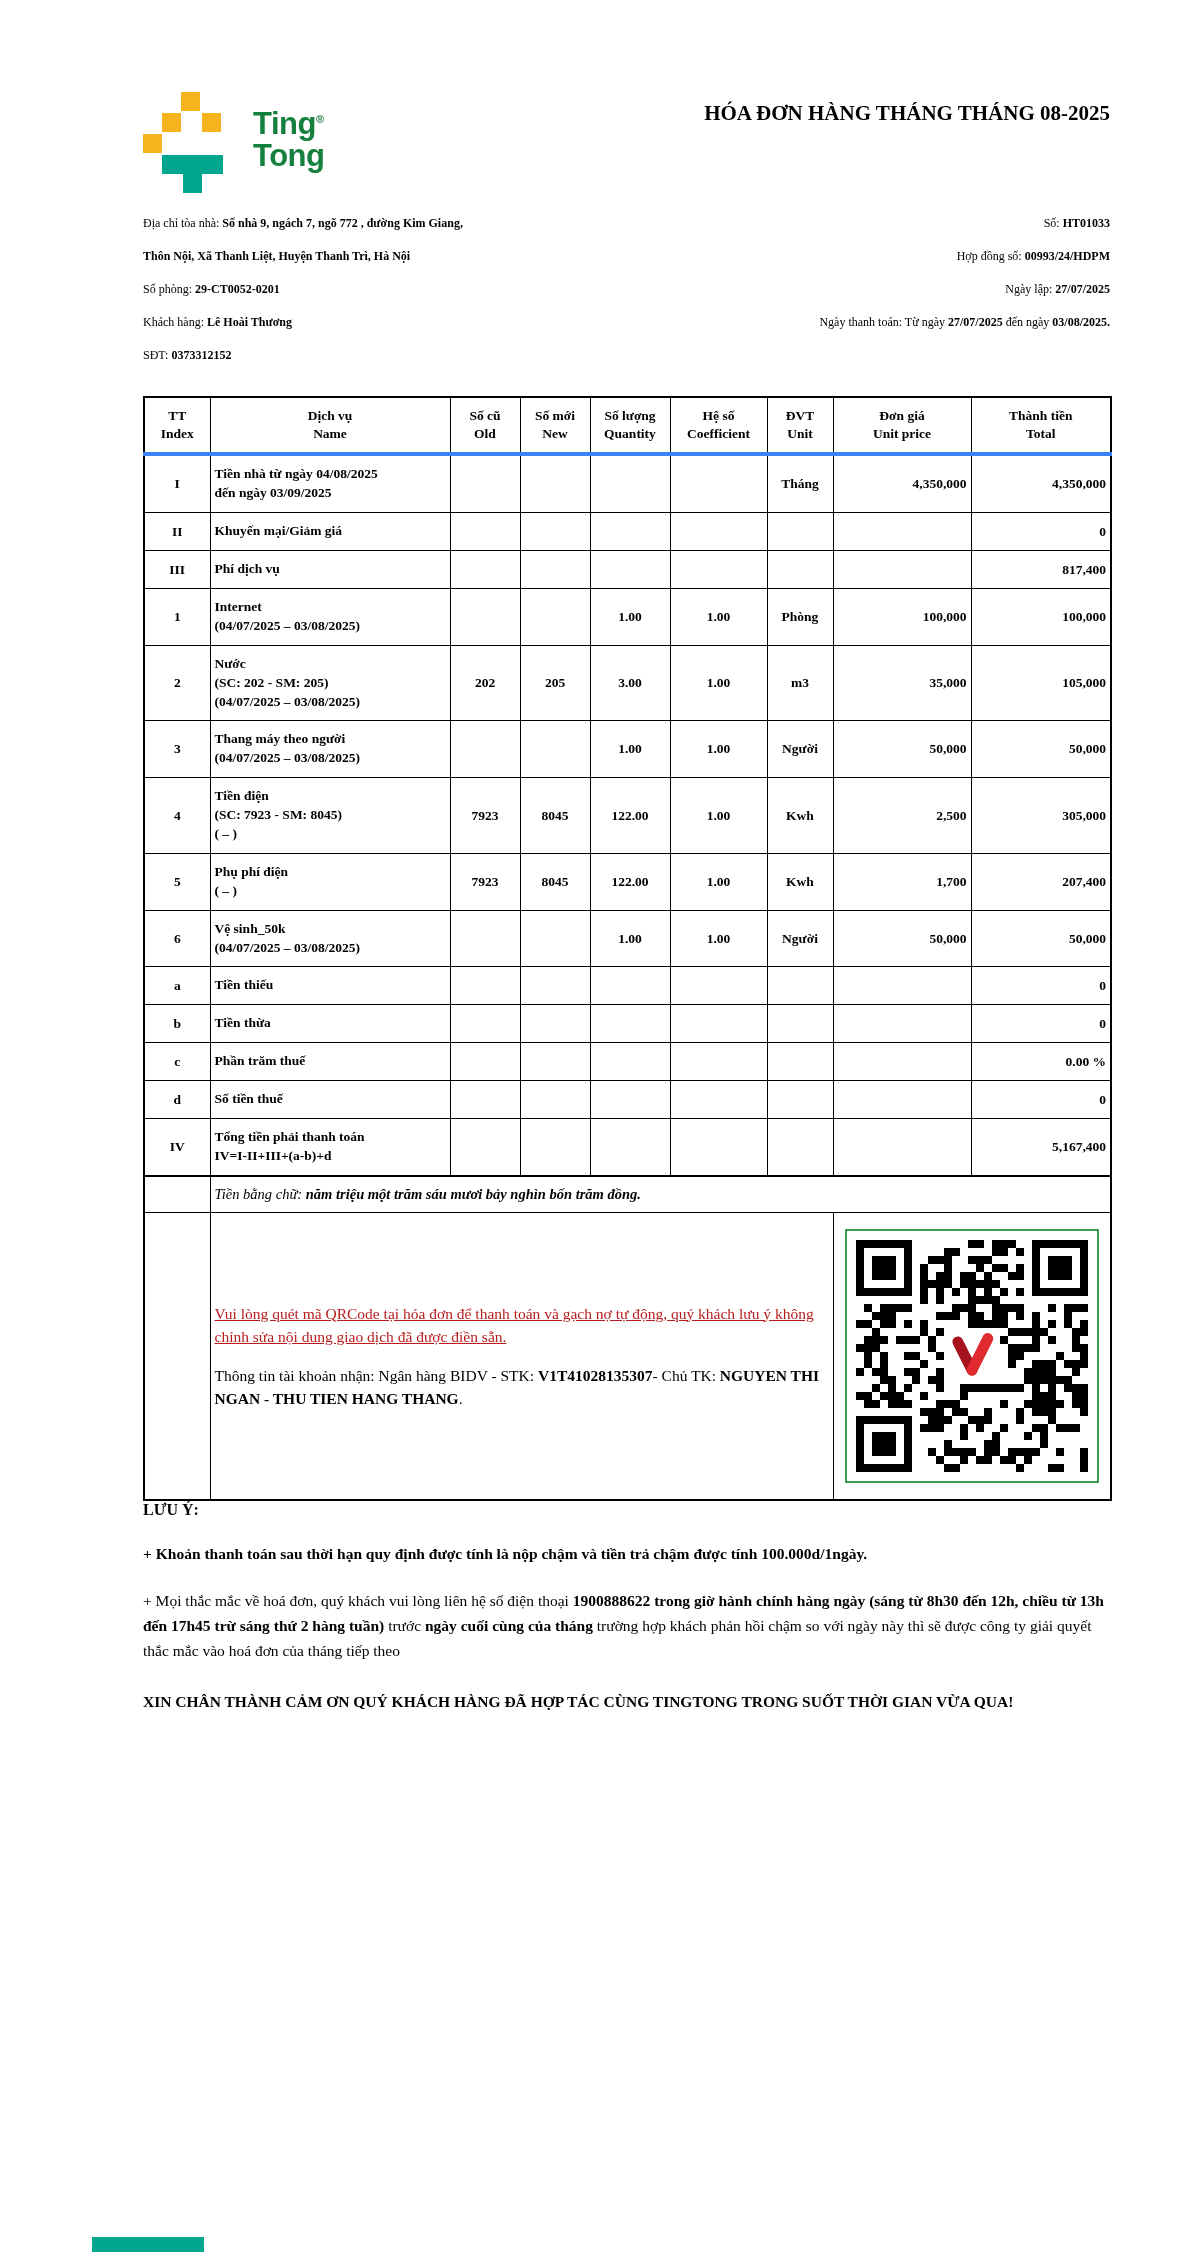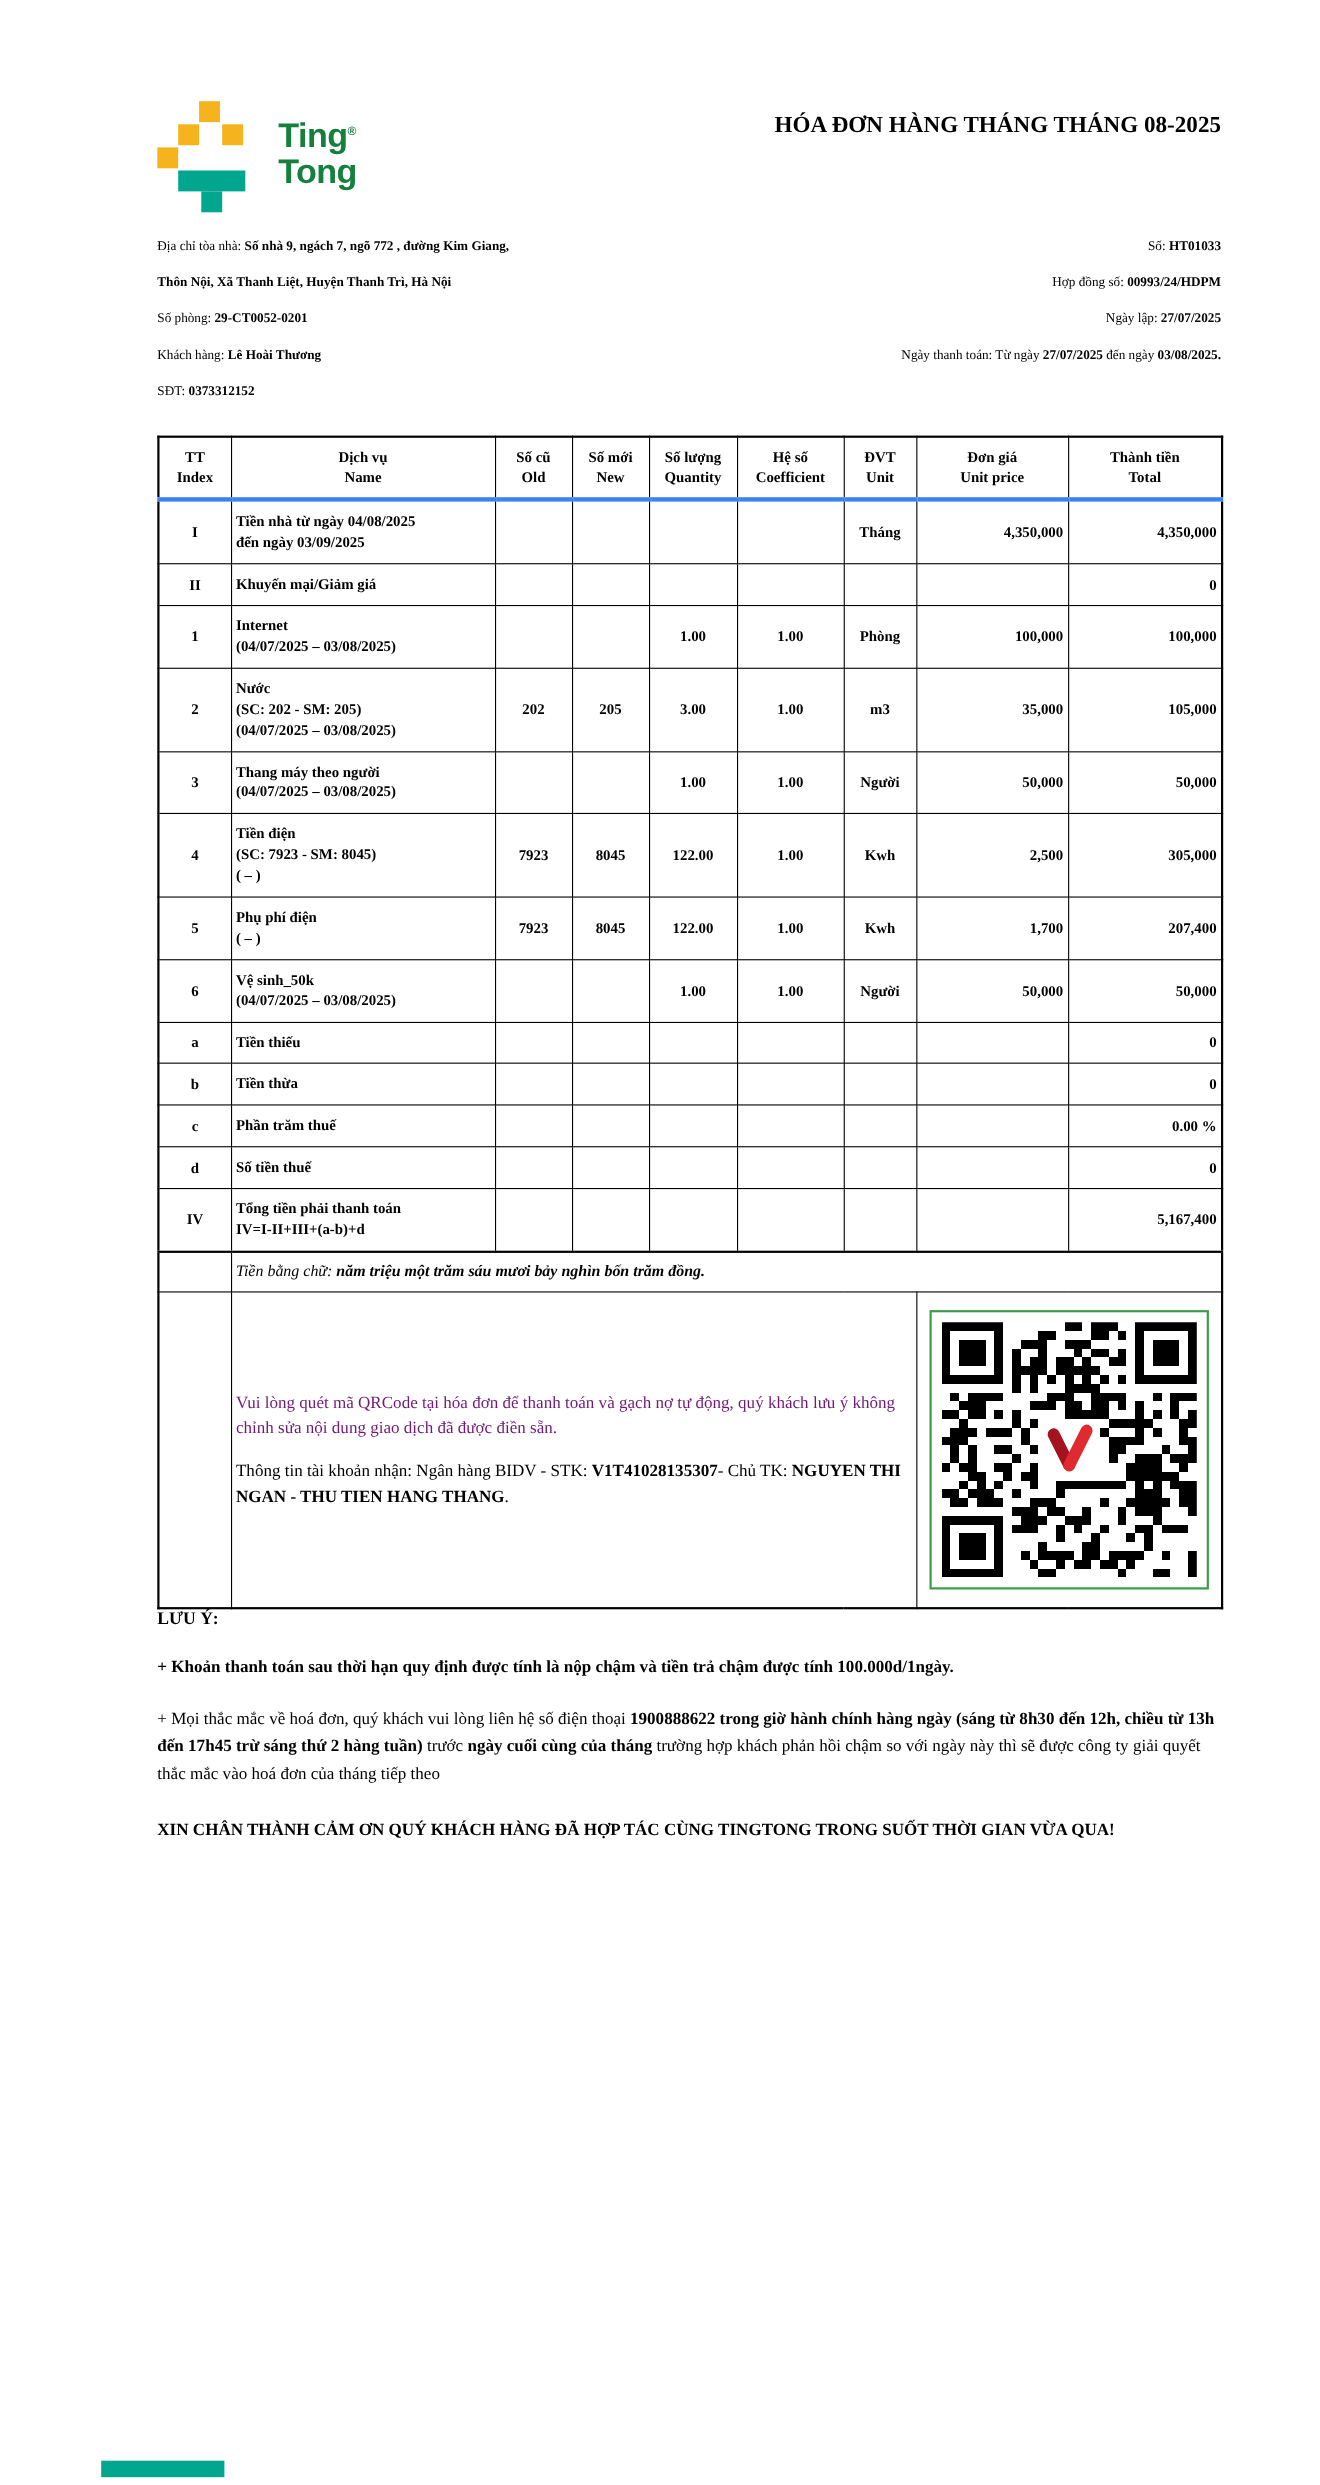--- a/index.html
+++ b/index.html
@@ -53,21 +53,21 @@
   td.c-num  { text-align: center; font-weight: 700; }
   td.c-price{ text-align: right; font-weight: 700; padding-right: 14px; }
   td.c-total{ text-align: right; font-weight: 700; padding-right: 9px; }
   tr.words-row td { border-top: 2px solid #000; }
   td.c-words { font-style: italic; font-weight: 400; padding: 13px 12px; font-size: 14.5px; }
   td.c-words b { font-weight: 700; }
 
   
   tr.qr-row td { height: 288px; }
   td.qr-text { padding: 10px 26px 10px 14px; font-size: 15.5px; line-height: 1.5; }
-  .red-note { color: #701a75; margin: 0 0 16px 0; }
+  .red-note { color: #b91c1c; margin: 0 0 16px 0; text-decoration: underline; }
   .acct-note { margin: 0; }
   .acct-note b { font-weight: 700; }
   td.qr-holder { padding: 6px; }
   .qr-box {
     position: relative; width: 254px; height: 254px;
     margin: 0 auto; border: 2px solid #3a9d4a; background: #fff; padding: 9px;
   }
   .qr-box svg.qr { display: block; }
   .qr-logo {
     position: absolute; left: 50%; top: 50%; transform: translate(-50%,-50%);
@@ -207,20 +207,33 @@
             <td class="c-name">
               <div>Khuyến mại/Giảm giá</div>
             </td>
             <td class="c-num"></td>
             <td class="c-num"></td>
             <td class="c-num"></td>
             <td class="c-num"></td>
             <td class="c-num"></td>
             <td class="c-price"></td>
             <td class="c-total">0</td>
+          </tr>
+          <tr>
+            <td class="c-tt">III</td>
+            <td class="c-name">
+              <div>Phí dịch vụ</div>
+            </td>
+            <td class="c-num"></td>
+            <td class="c-num"></td>
+            <td class="c-num"></td>
+            <td class="c-num"></td>
+            <td class="c-num"></td>
+            <td class="c-price"></td>
+            <td class="c-total">817,400</td>
           </tr>
           <tr>
             <td class="c-tt">1</td>
             <td class="c-name">
               <div>Internet</div>
               <div>(04/07/2025 – 03/08/2025)</div>
             </td>
             <td class="c-num"></td>
             <td class="c-num"></td>
             <td class="c-num">1.00</td>

